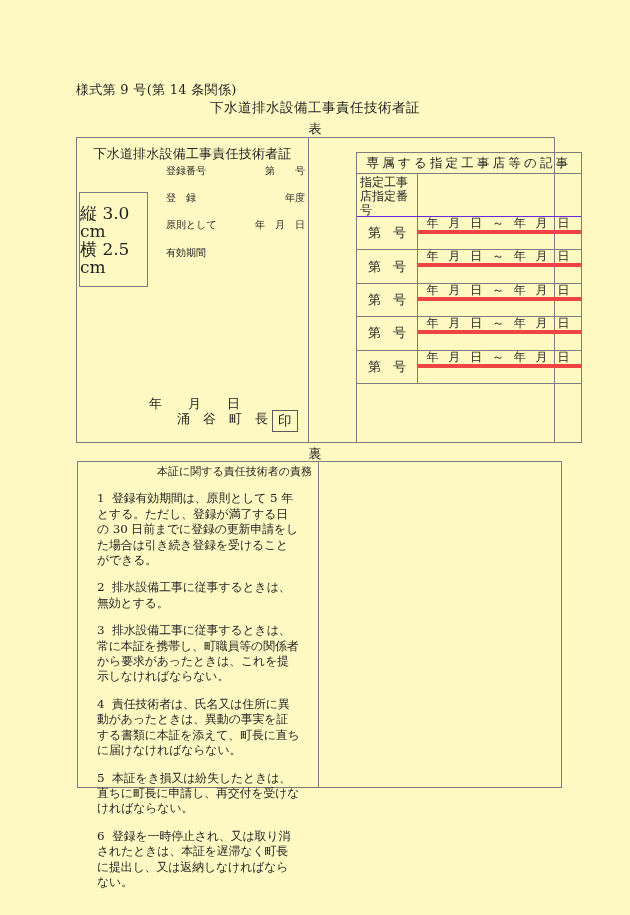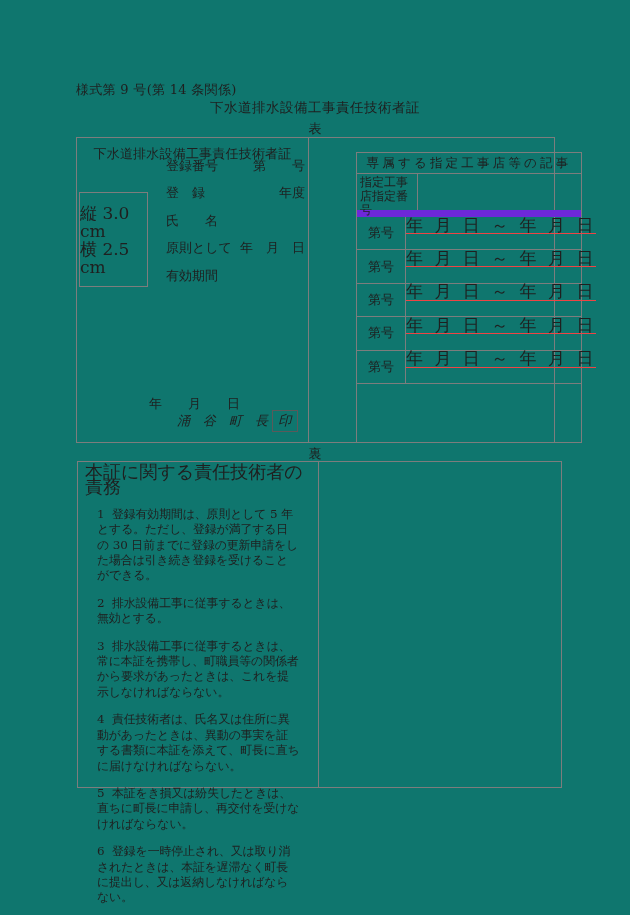--- a/index.html
+++ b/index.html
@@ -1,59 +1,59 @@
 <!DOCTYPE html>
 <html><head>
 <meta charset="utf-8">
 <style>
   html,body{margin:0;padding:0;background:#ffffff;}
   .page{
-    position:relative;width:630px;height:915px;background:#0f766e;
+    position:relative;width:630px;height:915px;background:#fef9c3;
     font-family:"DejaVu Serif","Liberation Serif",serif;
     color:#1f1f1f;overflow:hidden;
   }
   .abs{position:absolute;}
   .center{left:0;right:0;text-align:center;}
   
   .form-no{left:76px;top:81px;font-size:13px;letter-spacing:.3px;}
   .doc-title{top:99px;font-size:13.5px;letter-spacing:.5px;}
   .side-label{font-size:13px;}
   
   .front-box{left:76px;top:137px;width:479px;height:306px;border:1px solid #7d7d7d;box-sizing:border-box;}
   .front-left{position:absolute;left:0;top:0;bottom:0;width:231px;border-right:1px solid #7d7d7d;}
   .card-title{left:0;right:0;top:7px;text-align:center;font-size:13px;letter-spacing:.2px;}
   .photo-box{left:2px;top:54px;width:69px;height:95px;border:1px solid #7d7d7d;box-sizing:border-box;
     display:flex;flex-direction:column;align-items:center;justify-content:center;font-size:17px;line-height:18px;}
   .fields{left:89px;top:19px;width:139px;}
-  .field-row{display:flex;justify-content:space-between;height:27.4px;font-size:13px;white-space:pre;}
+  .field-row{display:flex;justify-content:space-between;align-items:center;height:27.4px;font-size:10px;white-space:pre;}
   .cert-para{left:3px;top:188px;width:228px;font-size:12px;line-height:19px;text-indent:12px;text-align:left;}
   .date-line{left:72px;top:257px;font-size:13px;white-space:pre;}
-  .mayor-line{left:100px;top:272px;display:flex;align-items:center;font-size:13px;white-space:pre;font-style:italic;}
+  .mayor-line{left:100px;top:272px;display:flex;align-items:flex-start;font-size:13px;white-space:pre;}
   .seal-box{display:inline-block;border:1px solid #5a5a5a;padding:2px 5px 3px 5px;margin-left:4px;font-size:13.5px;line-height:15px;}
   
   .inner-table{position:absolute;left:241px;top:14px;bottom:-1px;width:226px;border:1px solid #7d7d7d;
     box-sizing:border-box;display:flex;flex-direction:column;margin-left:38px;}
   .it-title{height:20px;border-bottom:1px solid #7d7d7d;display:flex;align-items:center;justify-content:center;
     font-size:12.5px;letter-spacing:3.2px;white-space:nowrap;overflow:hidden;}
-  .it-colhead{height:43px;border-bottom:7px solid #6d28d9;display:flex;box-sizing:border-box;gap:36px;}
+  .it-colhead{height:43px;border-bottom:1px solid #6d28d9;display:flex;box-sizing:border-box;gap:36px;}
   .it-col1{width:61px;border-right:1px solid #7d7d7d;box-sizing:border-box;font-size:12px;line-height:14px;padding:1px 3px;}
   .it-col2{flex:1;font-size:11.5px;line-height:16px;padding:4px 5px 0 6px;}
   .it-row{height:33.4px;border-bottom:1px solid #7d7d7d;display:flex;box-sizing:border-box;}
   .it-num-cell{width:61px;border-right:1px solid #7d7d7d;box-sizing:border-box;display:flex;align-items:center;
     justify-content:space-between;padding:0 11px;font-size:13px;}
   .it-period-cell{flex:1;display:flex;flex-direction:column;}
-  .it-period-top{height:17px;border-bottom:1px solid #ef4444;box-sizing:border-box;display:flex;align-items:center;
-    justify-content:center;font-size:17px;letter-spacing:3px;white-space:pre;}
+  .it-period-top{height:17px;border-bottom:4px solid #ef4444;box-sizing:border-box;display:flex;align-items:center;
+    justify-content:center;font-size:12px;letter-spacing:3px;white-space:pre;}
   .it-period-bottom{flex:1;}
   .it-filler{flex:1;}
   
   .back-box{left:77px;top:461px;width:485px;height:327px;border:1px solid #7d7d7d;box-sizing:border-box;display:flex;}
   .back-left{width:241px;border-right:1px solid #7d7d7d;box-sizing:border-box;padding:2px 6px 0 7px;}
   .back-right{flex:1;}
-  .duties-title{text-align:left;font-size:18px;line-height:15.4px;}
+  .duties-title{text-align:right;font-size:11px;line-height:15.4px;}
   .duty{margin:12px;font-size:11.9px;line-height:15.4px;letter-spacing:-.1px;text-align:left;}
   .duty-num{display:inline-block;min-width:15px;}
 </style>
 </head>
 <body>
 
 <div class="page">
 
   <div class="abs form-no">様式第 9 号(第 14 条関係)</div>
   <div class="abs center doc-title">下水道排水設備工事責任技術者証</div>
@@ -70,24 +70,20 @@
       </div>
 
       <div class="abs fields">
         <div class="field-row">
           <span>登録番号</span>
           <span>第　　号</span>
         </div>
         <div class="field-row">
           <span>登　録</span>
           <span>年度</span>
-        </div>
-        <div class="field-row">
-          <span>氏　　名</span>
-          <span></span>
         </div>
         <div class="field-row">
           <span>原則として</span>
           <span>年　月　日</span>
         </div>
         <div class="field-row">
           <span>有効期間</span>
           <span></span>
         </div>
       </div>

